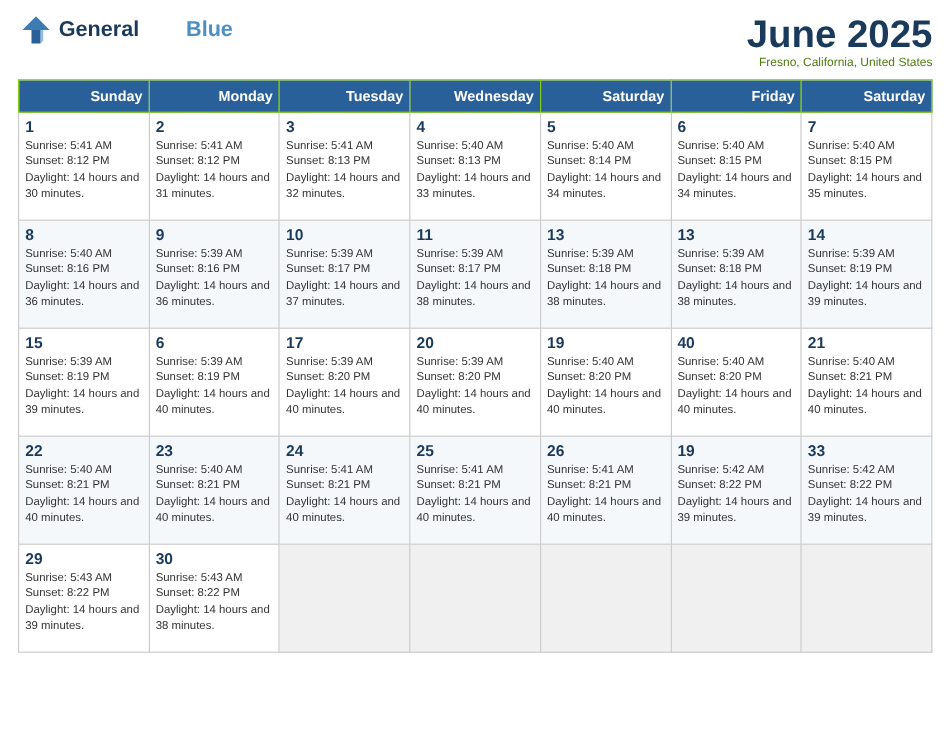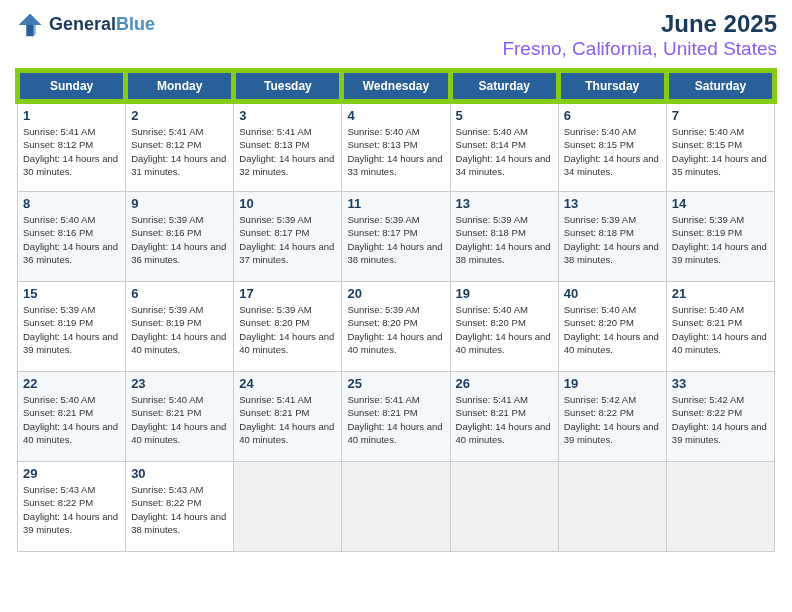--- a/index.html
+++ b/index.html
@@ -22,50 +22,51 @@
       gap: 4px;
     }
     .logo-text {
       font-size: 18px;
       font-weight: bold;
       color: #1a3a5c;
       line-height: 1.1;
     }
     .logo-text span {
       color: #4a90c4;
+      padding-left: 39px;
     }
     .logo-icon {
       width: 30px;
       height: 30px;
     }
     .title-block {
       text-align: right;
     }
     .month-title {
-      font-size: 24px;
+      font-size: 32px;
       font-weight: bold;
       color: #1a3a5c;
     }
     .location {
-      font-size: 19px;
-      color: #8b5cf6;
+      font-size: 10px;
+      color: #4d7c0f;
     }
     .calendar {
       width: 100%;
       border-collapse: collapse;
       font-size: 10px;
     }
     .calendar th {
       background: #2a6099;
       color: #fff;
-      text-align: center;
+      text-align: right;
       padding: 6px 5px;
       font-size: 12px;
       font-weight: bold;
-      border: 5px solid #84cc16;
+      border: 1px solid #84cc16;
     }
     .calendar td {
       border: 1px solid #ccc;
       vertical-align: top;
       padding: 4px 5px;
       width: 108px;
       height: 90px;
       background: #fff;
     }
     .calendar tr:nth-child(even) td {
@@ -107,21 +108,21 @@
 </div>
 
 <table class="calendar">
   <thead>
     <tr>
       <th>Sunday</th>
       <th>Monday</th>
       <th>Tuesday</th>
       <th>Wednesday</th>
       <th>Saturday</th>
-      <th>Thursday</th>
+      <th>Friday</th>
       <th>Saturday</th>
     </tr>
   </thead>
   <tbody id="calendar-body">
   <tr>
         <td>
         <span class="day-num">1</span>
         <div class="day-info">
           Sunrise: 5:41 AM<br>
           Sunset: 8:12 PM<br>

